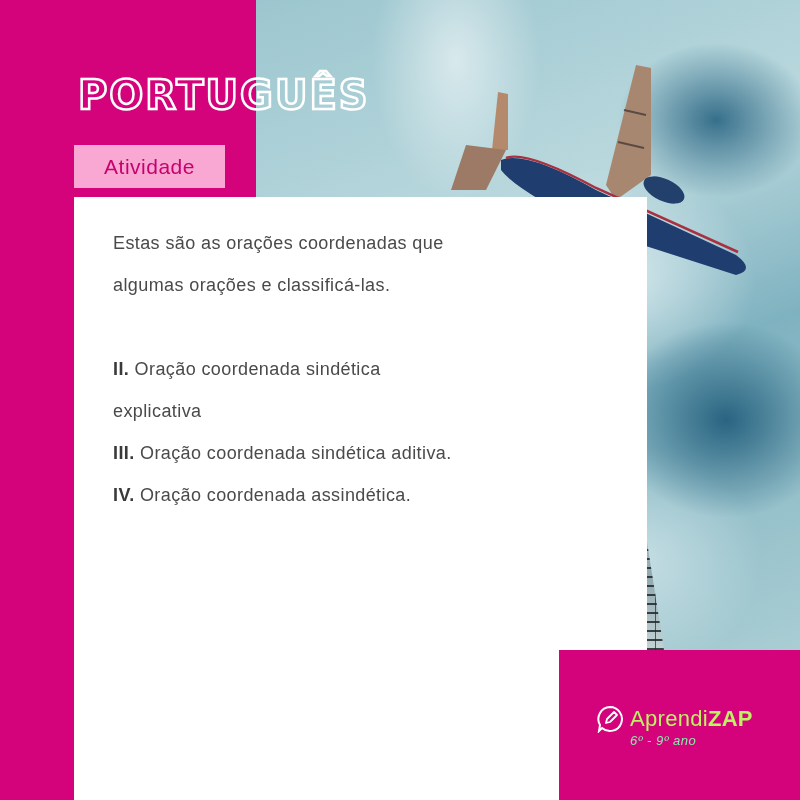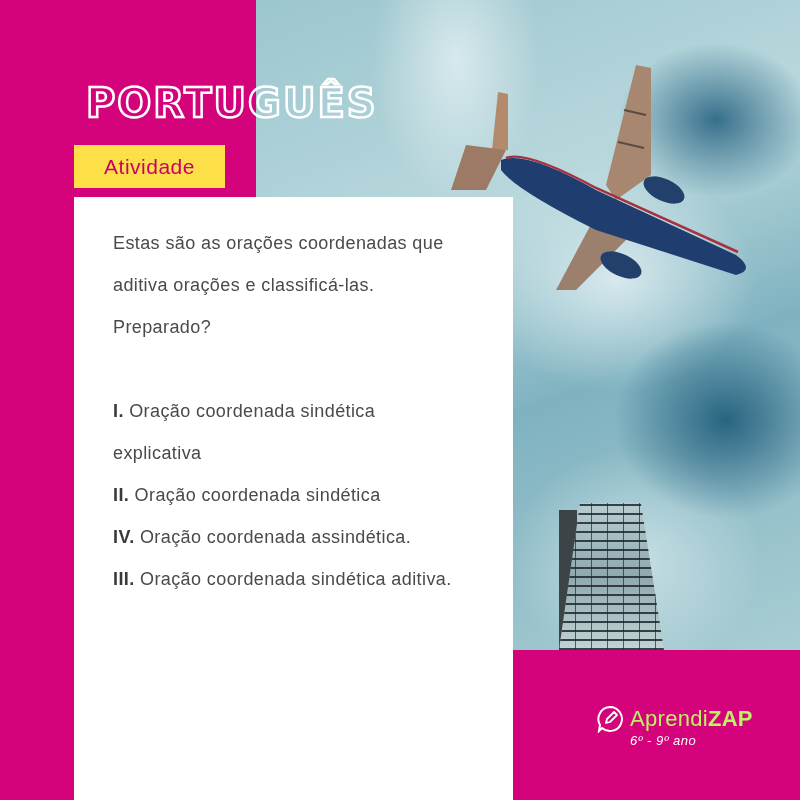--- a/index.html
+++ b/index.html
@@ -35,30 +35,30 @@
       position: absolute; left: 303px; top: 510px; width: 18px; height: 140px;
       background: #3c4448;
     }
     .plane { position: absolute; left: 190px; top: 50px; width: 330px; height: 240px; }
     .heading {
       position: absolute; left: 74px; top: 66px;
       font-family: "DejaVu Sans", sans-serif; font-weight: bold;
       font-size: 40px; letter-spacing: 2px;
       color: transparent;
       -webkit-text-stroke: 2.5px #ffffff;
-      line-height: 50px; margin: 12px;
+      line-height: 50px; margin: 4px;
     }
     .tag {
       position: absolute; left: 74px; top: 145px; width: 151px; height: 43px;
-      background: #fde047;
+      background: #f9a8d4;
       display: flex; align-items: center; justify-content: center;
     }
     .tag span { color: #c8006e; font-size: 21px; letter-spacing: 0.5px; }
     .card {
-      position: absolute; left: 74px; top: 197px; width: 439px; height: 603px;
+      position: absolute; left: 74px; top: 197px; width: 573px; height: 603px;
       background: #ffffff;
     }
     .card-text {
       position: absolute; left: 39px; top: 25px; width: 420px;
       color: #4a4a4a; font-size: 18px; line-height: 42px; letter-spacing: 0.4px;
     }
     .card-text p { margin: 0; }
     .card-text .gap { height: 42px; }
     .card-text b { color: #3a3a3a; }
     .bottom-magenta {
@@ -66,21 +66,21 @@
       background: #d4037c;
     }
     .logo {
       position: absolute; left: 596px; top: 705px; display: flex; align-items: center;
     }
     .logo-icon { width: 28px; height: 28px; margin-right: 6px; }
     .logo-text { color: #bef264; font-size: 22px; letter-spacing: 0.3px; }
     .logo-text b { font-weight: bold; }
     .logo-sub {
       position: absolute; left: 630px; top: 733px;
-      color: #ffffff; font-size: 13px; font-style: italic; letter-spacing: 0.5px;
+      color: #86efac; font-size: 13px; font-style: italic; letter-spacing: 0.5px;
     }
   </style>
 </head>
 <body>
 
 <div class="bg-magenta"></div>
 
 <div class="photo">
   <div class="building-side"></div>
   <div class="building"></div>
@@ -106,32 +106,30 @@
 
 <h1 class="heading">PORTUGUÊS</h1>
 
 <div class="tag">
   <span>Atividade</span>
 </div>
 
 <div class="card">
   <div class="card-text">
     <p>Estas são as orações coordenadas que</p>
-    <p>aditiva orações e classificá-las.</p>
-    <p>Preparado?</p>
+    <p>algumas orações e classificá-las.</p>
     <div class="gap"></div>
 
-    <p><b>I.</b> <span>Oração coordenada sindética</span></p>
 
+    <p><b>II.</b> <span>Oração coordenada sindética</span></p>
     <p>explicativa</p>
-    <p><b>II.</b> <span>Oração coordenada sindética</span></p>
+
+    <p><b>III.</b> <span>Oração coordenada sindética aditiva.</span></p>
 
     <p><b>IV.</b> <span>Oração coordenada assindética.</span></p>
-
-    <p><b>III.</b> <span>Oração coordenada sindética aditiva.</span></p>
 
   </div>
 </div>
 
 <div class="bottom-magenta"></div>
 
 <div class="logo">
   <svg class="logo-icon" viewBox="0 0 28 28">
     <path d="M14 2 A12 12 0 1 1 6 23 L3 26 L4 20 A12 12 0 0 1 14 2 Z" fill="none" stroke="#ffffff" stroke-width="2"></path>
     <path d="M10 18 L11 14 L18 7 L21 10 L14 17 Z" fill="none" stroke="#ffffff" stroke-width="1.8" stroke-linejoin="round"></path>

